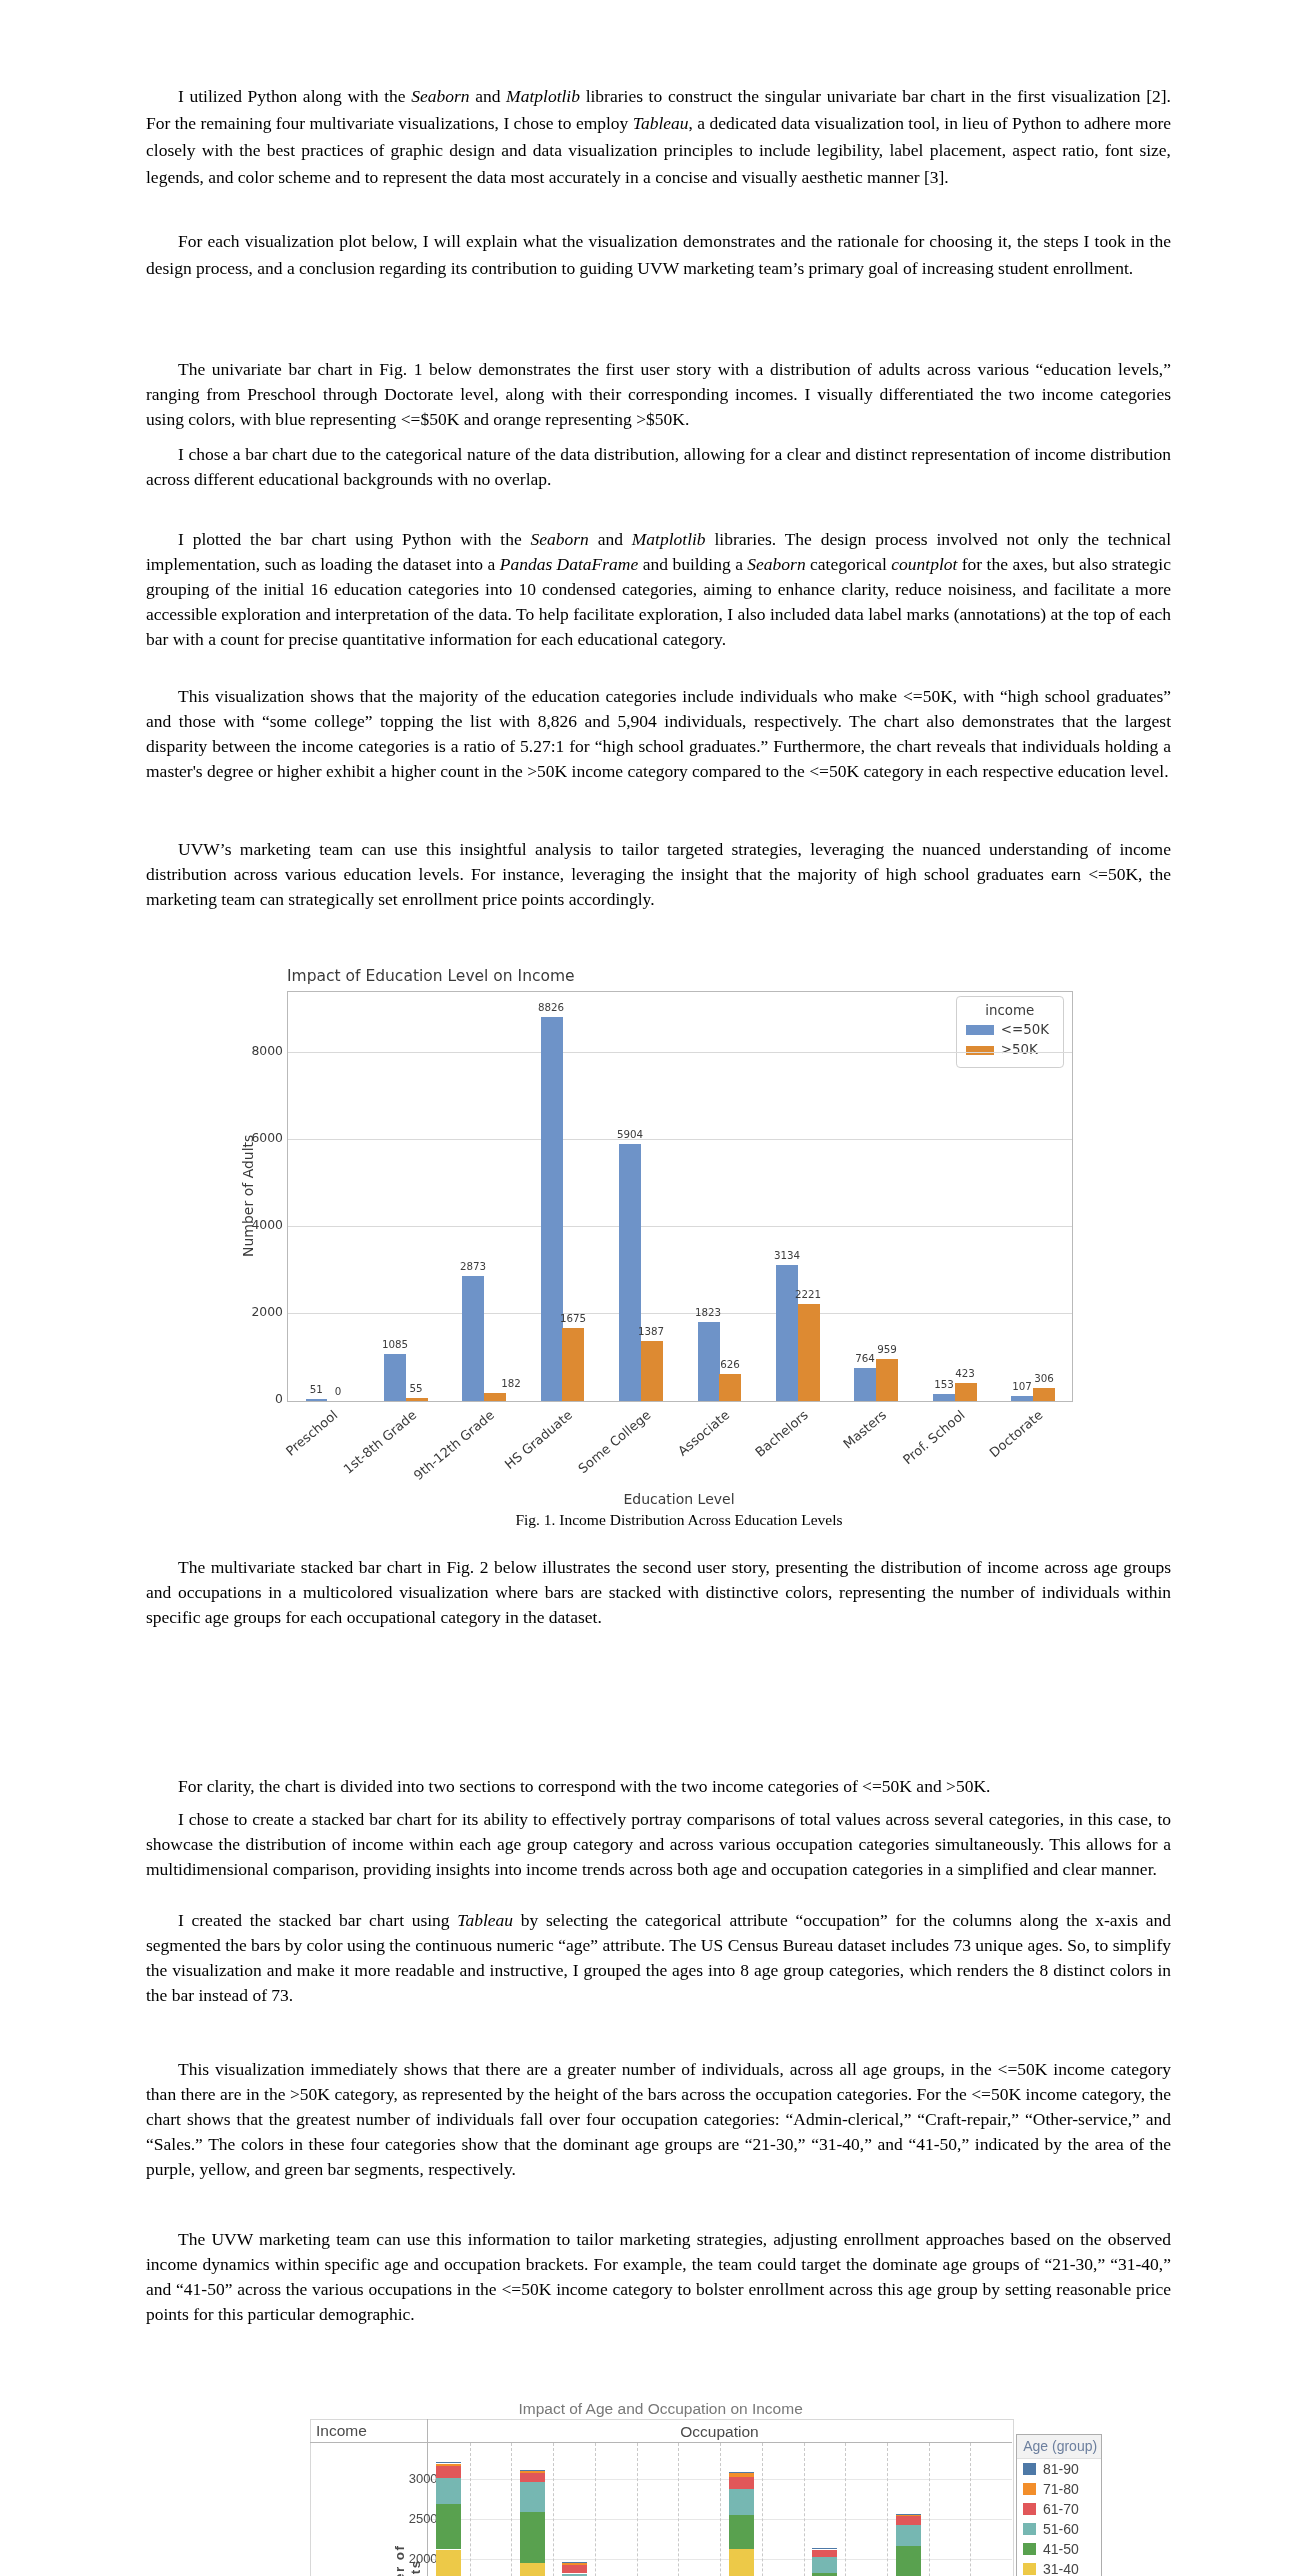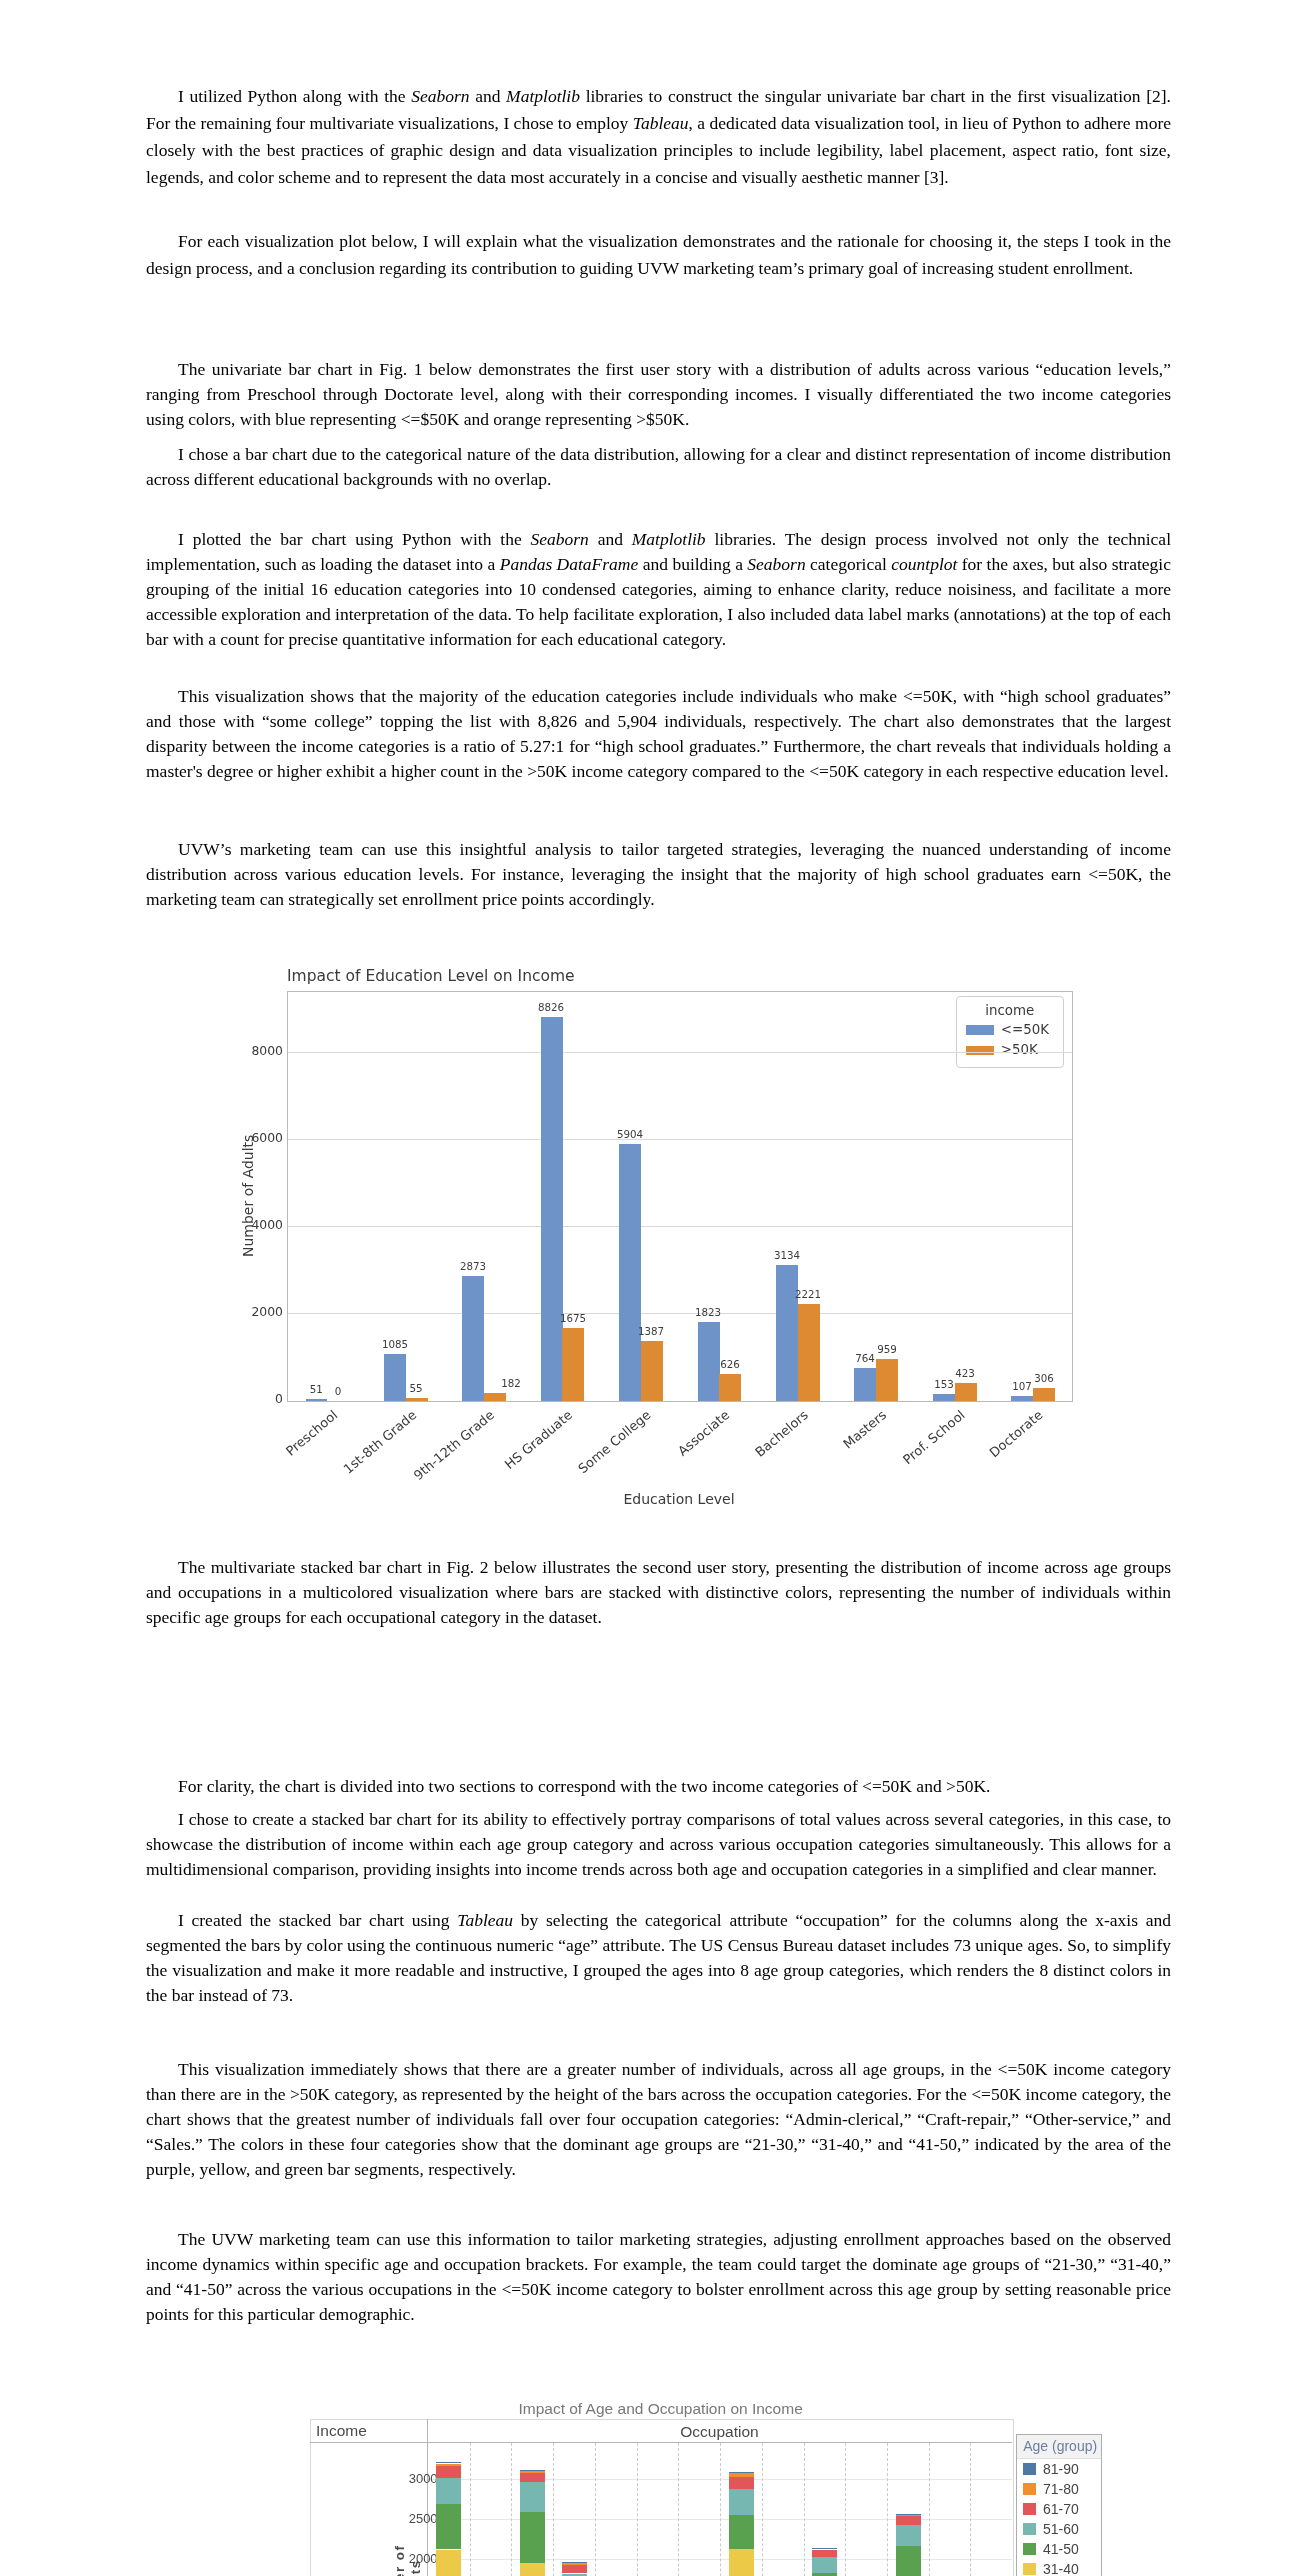--- a/index.html
+++ b/index.html
@@ -126,20 +126,21 @@
         <div class="xtick1" style="right: 34px; top: 0px;">Doctorate</div>
       </div>
     <div class="abs" id="fig1-yticks" style="left:0;top:28px;width:49px;height:409px">
         <div class="ytick1" style="top: 402px; width: 48px;">0</div>
         <div class="ytick1" style="top: 315px; width: 48px;">2000</div>
         <div class="ytick1" style="top: 228px; width: 48px;">4000</div>
         <div class="ytick1" style="top: 141px; width: 48px;">6000</div>
         <div class="ytick1" style="top: 54px; width: 48px;">8000</div>
       </div>
     <div class="abs" style="left:53px;top:529px;width:784px;text-align:center;font:14px/15.5px 'DejaVu Sans', sans-serif;color:#3a3a3a">Education Level</div>
+    <div class="caption" style="left:53px;top:548px;width:784px">Fig. 1. Income Distribution Across Education Levels</div>
   </figure>
 
   <p class="body-text" style="top:1555px">The multivariate stacked bar chart in Fig. 2 below illustrates the second user story, presenting the distribution of income across age groups and occupations in a multicolored visualization where bars are stacked with distinctive colors, representing the number of individuals within specific age groups for each occupational category in the dataset.</p>
   <p class="body-text" style="top:1774px">For clarity, the chart is divided into two sections to correspond with the two income categories of &lt;=50K and &gt;50K.</p>
   <p class="body-text" style="top:1807px">I chose to create a stacked bar chart for its ability to effectively portray comparisons of total values across several categories, in this case, to showcase the distribution of income within each age group category and across various occupation categories simultaneously. This allows for a multidimensional comparison, providing insights into income trends across both age and occupation categories in a simplified and clear manner.</p>
   <p class="body-text" style="top:1908px"><span>I created the stacked bar chart using </span><i>Tableau</i><span> by selecting the categorical attribute “occupation” for the columns along the x-axis and segmented the bars by color using the continuous numeric “age” attribute. The US Census Bureau dataset includes 73 unique ages. So, to simplify the visualization and make it more readable and instructive, I grouped the ages into 8 age group categories, which renders the 8 distinct colors in the bar instead of 73.</span></p>
   <p class="body-text" style="top:2057px">This visualization immediately shows that there are a greater number of individuals, across all age groups, in the &lt;=50K income category than there are in the &gt;50K category, as represented by the height of the bars across the occupation categories. For the &lt;=50K income category, the chart shows that the greatest number of individuals fall over four occupation categories: “Admin-clerical,” “Craft-repair,” “Other-service,” and “Sales.” The colors in these four categories show that the dominant age groups are “21-30,” “31-40,” and “41-50,” indicated by the area of the purple, yellow, and green bar segments, respectively.</p>
   <p class="body-text" style="top:2227px">The UVW marketing team can use this information to tailor marketing strategies, adjusting enrollment approaches based on the observed income dynamics within specific age and occupation brackets. For example, the team could target the dominate age groups of “21-30,” “31-40,” and “41-50” across the various occupations in the &lt;=50K income category to bolster enrollment across this age group by setting reasonable price points for this particular demographic.</p>
 
   <figure class="fig sans2" id="fig2" style="left:289px;top:2396px;width:835px;height:783px;margin:0">

